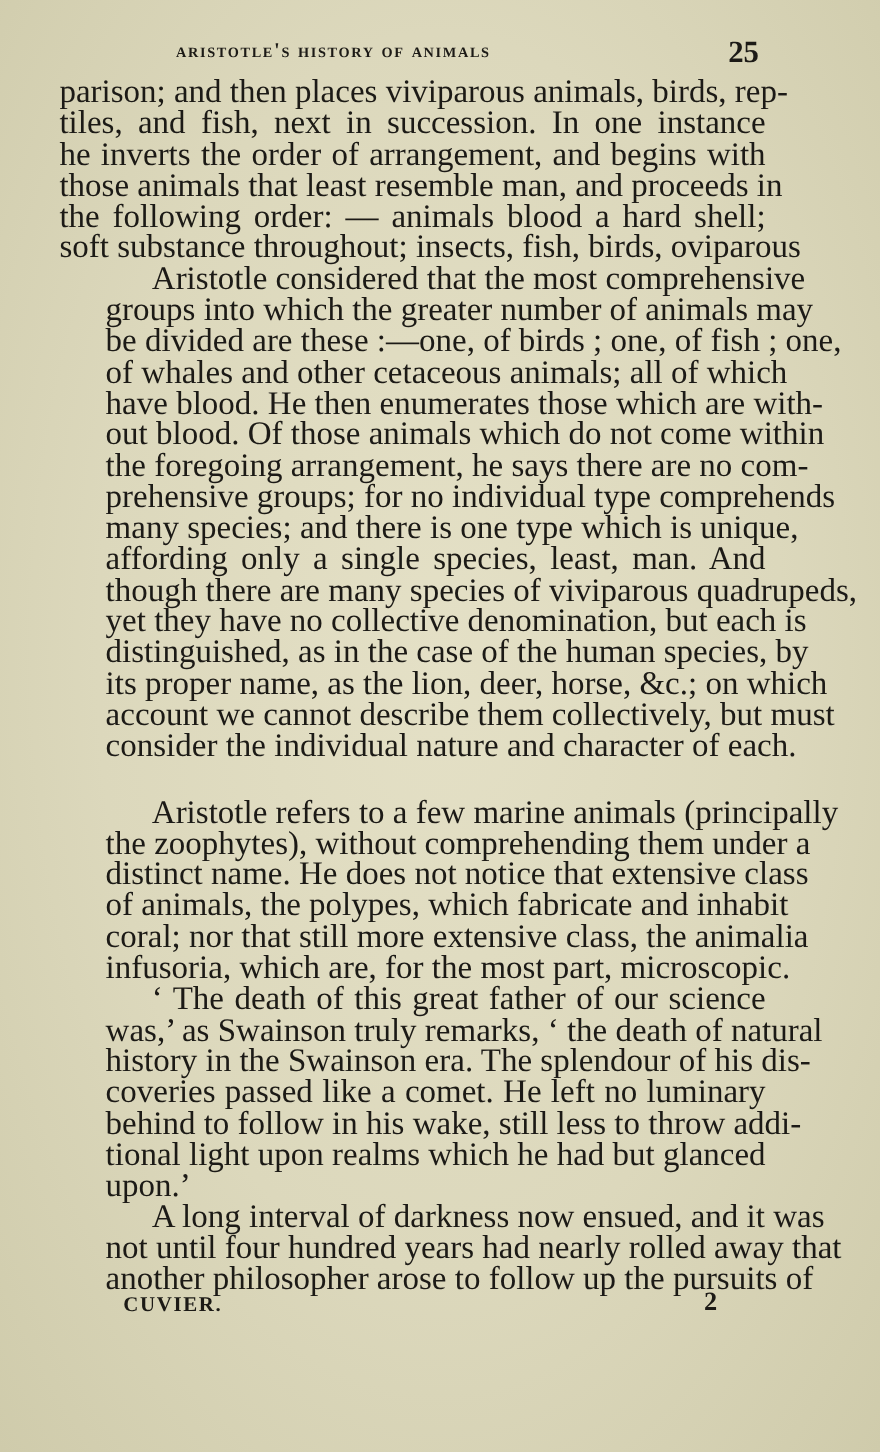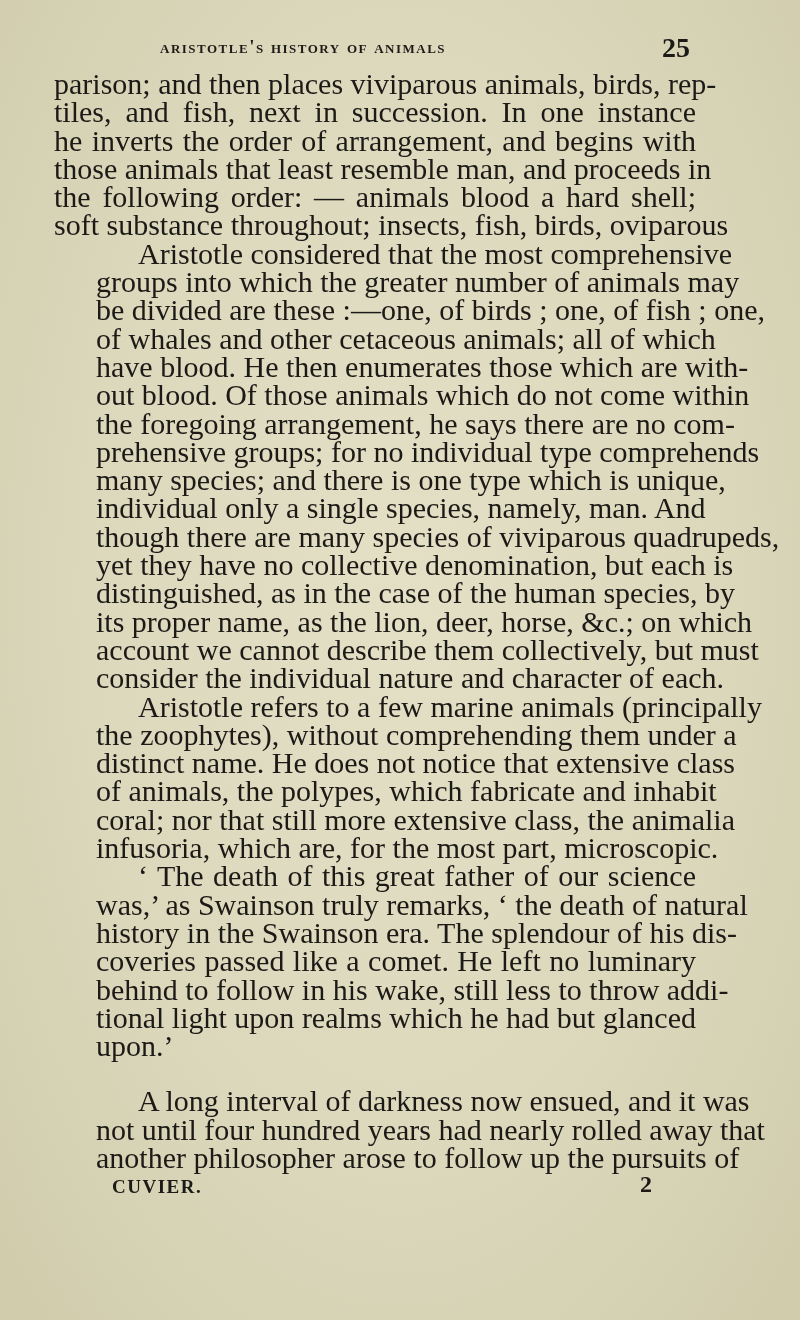--- a/index.html
+++ b/index.html
@@ -51,47 +51,47 @@
       <div class="para indent">
         <span class="line" style="padding-left: 42px;">Aristotle considered that the most comprehensive</span>
         <span class="line">groups into which the greater number of animals may</span>
         <span class="line">be divided are these :—one, of birds ; one, of fish ; one,</span>
         <span class="line">of whales and other cetaceous animals; all of which</span>
         <span class="line">have blood. He then enumerates those which are with-</span>
         <span class="line">out blood. Of those animals which do not come within</span>
         <span class="line">the foregoing arrangement, he says there are no com-</span>
         <span class="line">prehensive groups; for no individual type comprehends</span>
         <span class="line">many species; and there is one type which is unique,</span>
-        <span class="line">individual only a single species, namely, man. And</span>
+        <span class="line">affording only a single species, least, man. And</span>
         <span class="line">though there are many species of viviparous quadrupeds,</span>
         <span class="line">yet they have no collective denomination, but each is</span>
         <span class="line">distinguished, as in the case of the human species, by</span>
         <span class="line">its proper name, as the lion, deer, horse, &amp;c.; on which</span>
         <span class="line">account we cannot describe them collectively, but must</span>
         <span class="line last">consider the individual nature and character of each.</span>
       </div>
       <div class="para indent">
-        <span class="line" style="padding-left: 42px;">Aristotle refers to a few marine animals (principally</span>
+        <span class="line" style="padding-left: 42px; margin-top: 32px;">Aristotle refers to a few marine animals (principally</span>
         <span class="line">the zoophytes), without comprehending them under a</span>
         <span class="line">distinct name. He does not notice that extensive class</span>
         <span class="line">of animals, the polypes, which fabricate and inhabit</span>
         <span class="line">coral; nor that still more extensive class, the animalia</span>
         <span class="line last">infusoria, which are, for the most part, microscopic.</span>
       </div>
       <div class="para indent">
         <span class="line" style="padding-left: 42px;">‘ The death of this great father of our science</span>
         <span class="line">was,’ as Swainson truly remarks, ‘ the death of natural</span>
         <span class="line">history in the Swainson era. The splendour of his dis-</span>
         <span class="line">coveries passed like a comet. He left no luminary</span>
         <span class="line">behind to follow in his wake, still less to throw addi-</span>
         <span class="line">tional light upon realms which he had but glanced</span>
         <span class="line last">upon.’</span>
       </div>
       <div class="para indent">
-        <span class="line" style="padding-left: 42px; margin-top: 27px;">A long interval of darkness now ensued, and it was</span>
+        <span class="line" style="padding-left: 42px;">A long interval of darkness now ensued, and it was</span>
         <span class="line">not until four hundred years had nearly rolled away that</span>
         <span class="line last">another philosopher arose to follow up the pursuits of</span>
       </div>
     </div>
 
   <div class="footer">
     <span class="signature">CUVIER.</span>
     <span class="sig-number">2</span>
   </div>
 </div>

